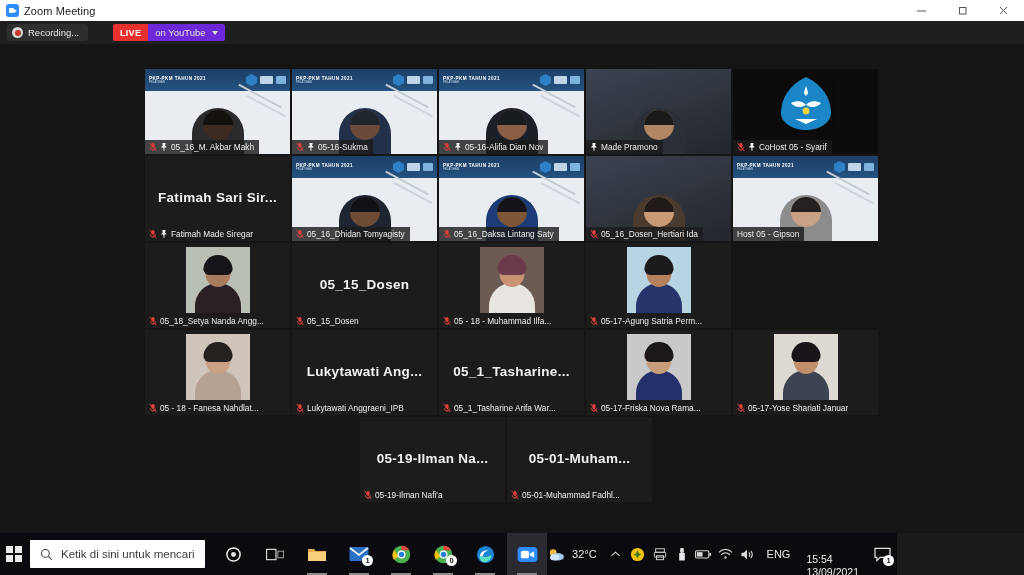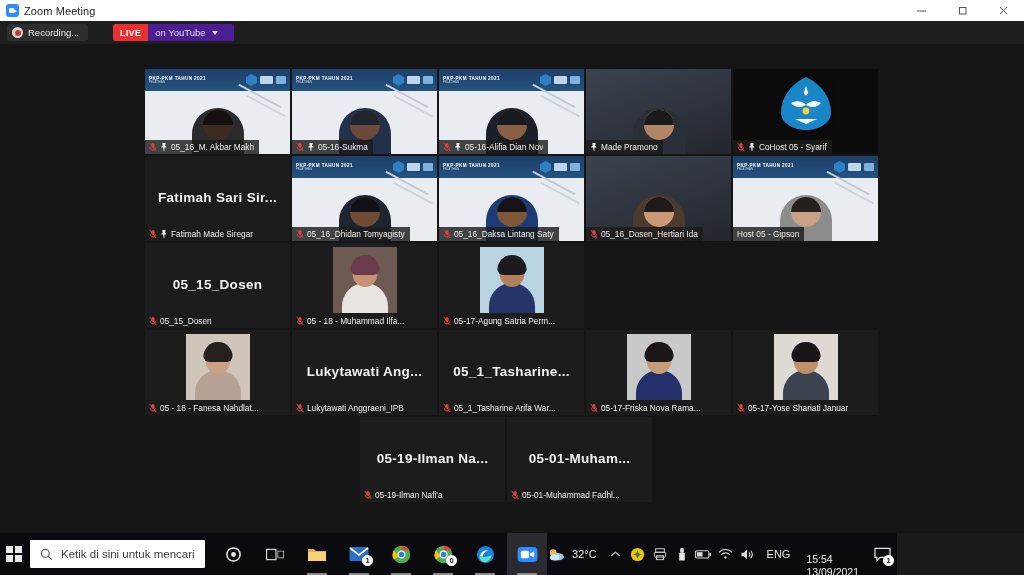--- a/index.html
+++ b/index.html
@@ -59,22 +59,22 @@
   .live-group {
     position:absolute; left:113px; top:3px; height:17px;
     display:flex; align-items:stretch;
   }
   .live-badge {
     background:#e8312f; color:#fff; font-size:9px; font-weight:bold;
     display:flex; align-items:center; padding:0 7px;
     border-radius:2px 0 0 2px; letter-spacing:.3px;
   }
   .live-on {
-    background:#4c1d95; display:flex; align-items:center;
-    padding:0 16px 0 7px; border-radius:0 2px 2px 0;
+    background:#6d28d9; display:flex; align-items:center;
+    padding:0 7px 0 7px; border-radius:0 2px 2px 0;
   }
   .live-on-text { font-size:9.5px; color:#e0e0e0; white-space:nowrap; }
   .live-caret {
     width:0; height:0; margin-left:6px;
     border-left:3.5px solid transparent; border-right:3.5px solid transparent;
     border-top:4px solid #e0e0e0;
   }
 
   
   .stage {
@@ -504,20 +504,36 @@
               <span class="head" style="background:#c9a185"></span>
               <span class="head" style="background:#23201f;height:15px;border-radius:15px 15px 0 0"></span>
             </div>
           </div>
           <div class="namebar">
             <span class="name-text">Host 05 - Gipson</span>
           </div>
         </div>
       </div>
       <div class="row">
+        <div class="tile">
+          <div class="avatar" style="background:#b9bfb4">
+            <span style="position:absolute;left:50%;bottom:0;transform:translateX(-50%);width:46px;height:30px;border-radius:23px 23px 0 0;background:#2a2025"></span>
+            <span style="position:absolute;left:50%;top:13px;transform:translateX(-50%);width:25px;height:27px;border-radius:50%;background:#a87b5c"></span>
+            <span style="position:absolute;left:50%;top:8px;transform:translateX(-50%);width:29px;height:20px;border-radius:15px 15px 6px 6px;background:#171419"></span>
+          </div>
+          <div class="namebar">
+            <svg class="ic-mute" viewBox="0 0 10 12">
+              <rect x="3" y="1" width="4" height="6" rx="2" fill="#e0413c"></rect>
+              <path d="M1.6 6.2a3.4 3.4 0 0 0 6.8 0" fill="none" stroke="#e0413c" stroke-width="1"></path>
+              <line x1="5" y1="9" x2="5" y2="11" stroke="#e0413c" stroke-width="1"></line>
+              <line x1="0.8" y1="0.8" x2="9.2" y2="11.2" stroke="#e0413c" stroke-width="1.2"></line>
+            </svg>
+            <span class="name-text">05_18_Setya Nanda Angg...</span>
+          </div>
+        </div>
         <div class="tile">
           <div class="ph-name">05_15_Dosen</div>
           <div class="namebar">
             <svg class="ic-mute" viewBox="0 0 10 12">
               <rect x="3" y="1" width="4" height="6" rx="2" fill="#e0413c"></rect>
               <path d="M1.6 6.2a3.4 3.4 0 0 0 6.8 0" fill="none" stroke="#e0413c" stroke-width="1"></path>
               <line x1="5" y1="9" x2="5" y2="11" stroke="#e0413c" stroke-width="1"></line>
               <line x1="0.8" y1="0.8" x2="9.2" y2="11.2" stroke="#e0413c" stroke-width="1.2"></line>
             </svg>
             <span class="name-text">05_15_Dosen</span>

